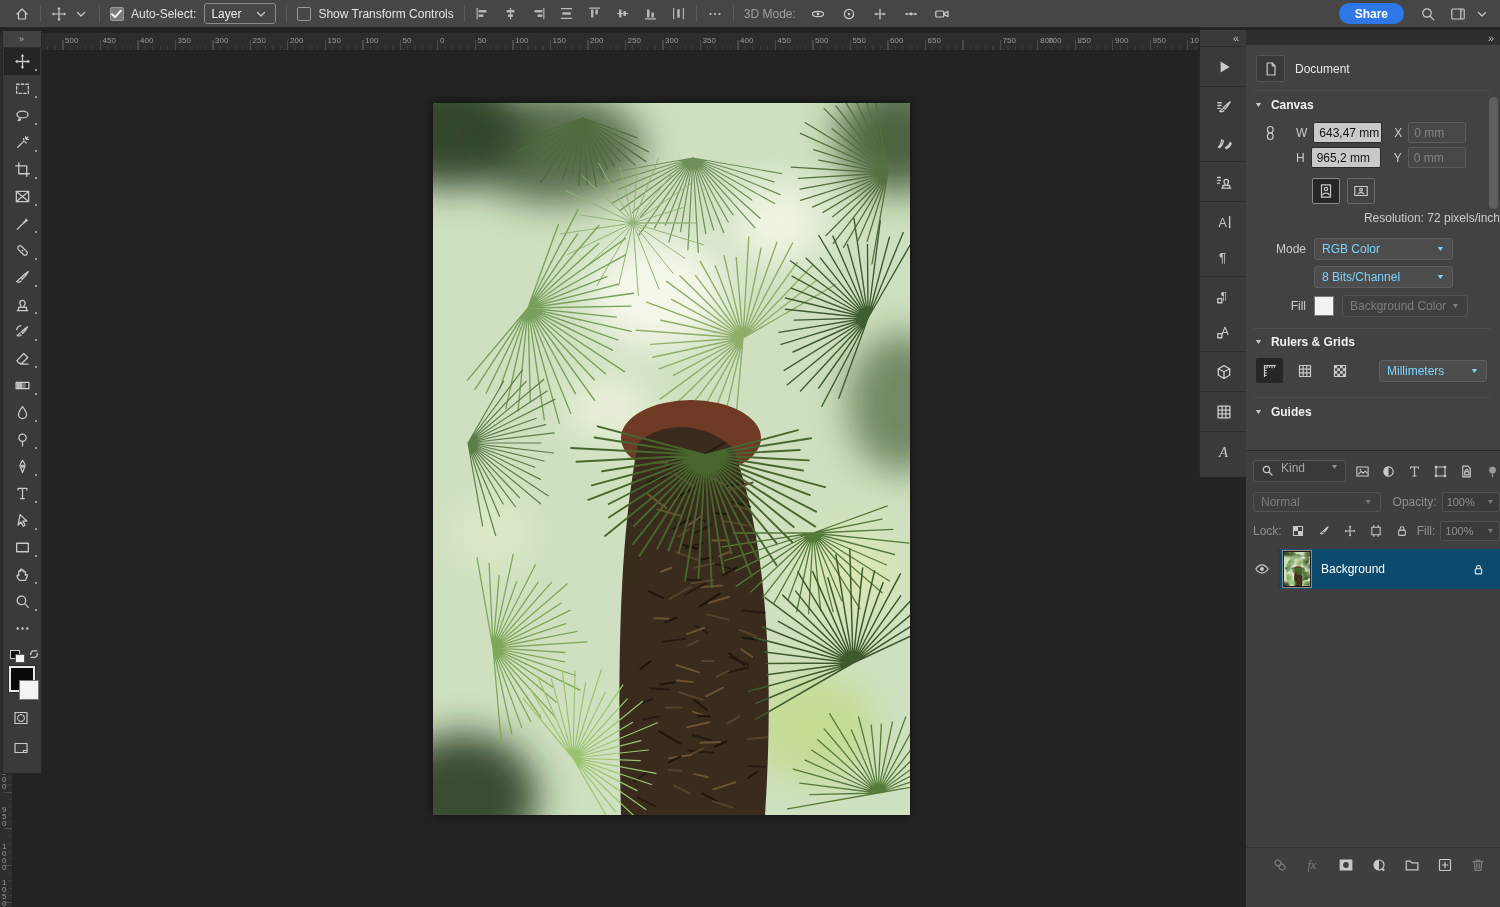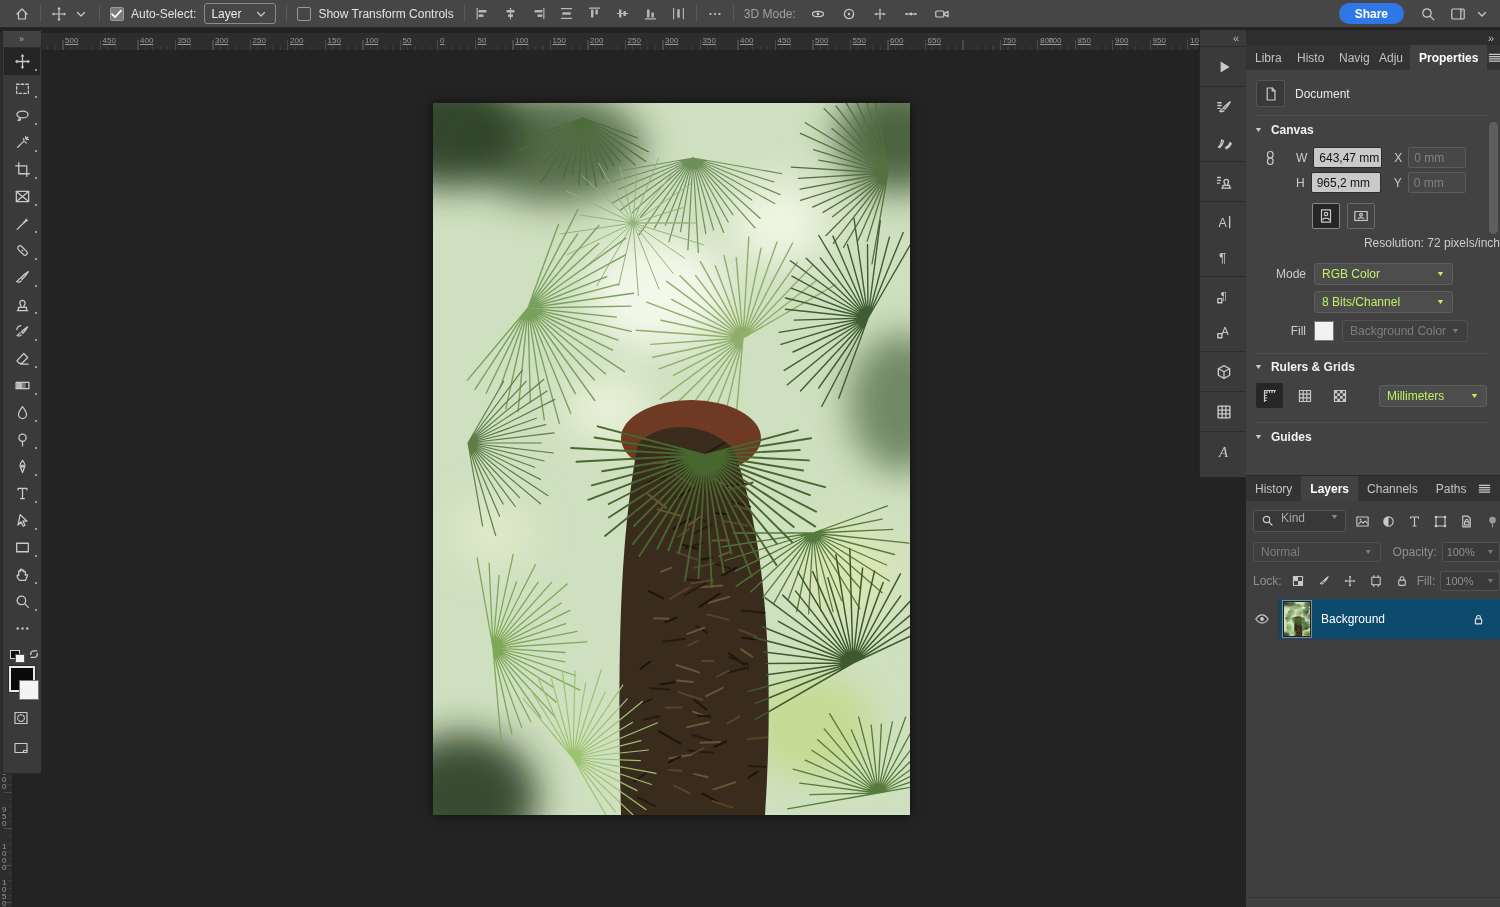--- a/index.html
+++ b/index.html
@@ -24,21 +24,21 @@
   .dd-outline{border:1px solid #8a8a8a;border-radius:3px;height:19px;display:inline-flex;align-items:center;
               padding:0 6px;gap:12px;color:#ececec;}
   .share-btn{background:#2e77e6;color:#fff;border-radius:11px;height:21px;padding:0 16px;
              display:inline-flex;align-items:center;font-size:12px;font-weight:bold;}
   
   #hruler{left:12px;top:33px;width:1187px;height:17px;background:#2d2d2d;border-bottom:1px solid #1f1f1f;overflow:hidden;
     background-image:
       repeating-linear-gradient(90deg,#4a4a4a 0 1px,transparent 1px 37.5px),
       repeating-linear-gradient(90deg,#3c3c3c 0 1px,transparent 1px 7.5px);
     background-size:100% 10px,100% 4px;background-repeat:no-repeat;background-position:12.5px 7px,12.5px 13px;}
-  .hlabel{position:absolute;top:3px;font-size:8px;color:#999;text-decoration:underline;}
+  .hlabel{position:absolute;top:3px;font-size:8px;color:#999;}
   #vruler{left:0;top:33px;width:12px;height:874px;background:#2d2d2d;border-right:1px solid #1f1f1f;
     background-image:
       repeating-linear-gradient(0deg,#4a4a4a 0 1px,transparent 1px 36.88px),
       repeating-linear-gradient(0deg,#3c3c3c 0 1px,transparent 1px 7.37px);
     background-size:8px 100%,3px 100%;background-repeat:no-repeat;background-position:4px 70.4px,9px 70.4px;}
   .vlabel{position:absolute;left:2px;font-size:8px;color:#999;line-height:7px;width:8px;word-break:break-all;}
   #rulercorner{left:0;top:33px;width:12px;height:17px;background:#2d2d2d;border-right:1px solid #1f1f1f;border-bottom:1px solid #1f1f1f;}
   
   #toolbar{left:2px;top:30px;width:38px;height:742px;background:#3a3a3a;border:1px solid #272727;border-radius:2px;
            display:flex;flex-direction:column;align-items:center;z-index:5;}
@@ -72,21 +72,21 @@
   .tab-menu{margin-left:auto;display:flex;align-items:center;padding-right:8px;color:#c3c3c3;}
   #props-body{background:#424242;height:405px;position:relative;border-bottom:1px solid #2a2a2a;}
   .prow{position:absolute;display:flex;align-items:center;}
   .sect-head{color:#f0f0f0;font-weight:bold;font-size:12px;display:flex;align-items:center;gap:8px;}
   .chev{font-size:9px;color:#c9c9c9;transform:scaleY(.8);}
   .divider{position:absolute;left:8px;right:10px;height:1px;background:#4e4e4e;}
   .field{height:19px;background:#c9c9c9;border:1px solid #2c2c2c;border-radius:2px;color:#141414;
          display:flex;align-items:center;padding:0 5px;font-size:12px;overflow:hidden;white-space:nowrap;}
   .field.dis{background:#474747;border-color:#5c5c5c;color:#828282;}
   .plabel{color:#cccccc;font-size:12px;}
-  .dropdown{height:20px;background:#4d4d4d;border:1px solid #5e5e5e;border-radius:3px;color:#bef264;font-size:12px;
+  .dropdown{height:20px;background:#4d4d4d;border:1px solid #5e5e5e;border-radius:3px;color:#7dd3fc;font-size:12px;
             display:flex;align-items:center;padding:0 7px;justify-content:space-between;}
   .dropdown.dis{background:#3f3f3f;color:#7d7d7d;border-color:#525252;}
   .dropdown .chev{color:inherit;}
   .orient-btn{width:26px;height:24px;border:1px solid #6a6a6a;border-radius:2px;display:flex;align-items:center;justify-content:center;color:#d9d9d9;}
   .orient-btn.sel{background:#262626;border-color:#8a8a8a;}
   .sq-btn{width:27px;height:25px;border-radius:2px;display:flex;align-items:center;justify-content:center;color:#cfcfcf;}
   .sq-btn.sel{background:#262626;}
   
   #layers-body{background:#3f3f3f;position:relative;height:430px;}
   .lrow{position:absolute;left:0;right:0;display:flex;align-items:center;}
@@ -771,34 +771,20 @@
               </svg>
             </span>
           </div>
         </div>
       </div>
   </div>
 
   <div class="abs" id="rightcol">
     <div id="rp-minibar">»</div>
 
-    <div class="tabbar" id="props-tabbar">
-        <div class="tab" style="width: 24px;">Libra</div>
-        <div class="tab" style="width: 24px;">Histo</div>
-        <div class="tab" style="width: 22px;">Navig</div>
-        <div class="tab" style="width: 22px;">Adju</div>
-        <div class="tab active">Properties</div>
-        <div class="tab-menu">
-          <span class="ic">
-            <svg width="15" height="15" viewBox="0 0 16 16">
-              <path d="M2.5 4.7h11M2.5 7.1h11M2.5 9.5h11M2.5 11.9h11"></path>
-            </svg>
-          </span>
-        </div>
-      </div>
 
     <div id="props-body">
       <div class="prow" style="left:10px;top:10px;gap:10px;">
         <span class="sq-btn" style="background:#393939;border:1px solid #555;">
             <span class="ic">
               <svg width="16" height="16" viewBox="0 0 16 16">
                 <path d="M4.2 2h5l2.8 2.8V14H4.2z"></path>
                 <path d="M9.2 2v2.8H12"></path>
               </svg>
             </span>
@@ -914,33 +900,20 @@
         </span>
       </div>
       <div class="divider" style="top:352px;"></div>
       <div class="prow sect-head" style="left:8px;top:360px;">
         <span class="chev">▼</span>
         <span>Guides</span>
       </div>
       <div id="props-scroll"></div>
     </div>
 
-    <div class="tabbar" id="layers-tabbar">
-        <div class="tab">History</div>
-        <div class="tab active">Layers</div>
-        <div class="tab">Channels</div>
-        <div class="tab">Paths</div>
-        <div class="tab-menu">
-          <span class="ic">
-            <svg width="15" height="15" viewBox="0 0 16 16">
-              <path d="M2.5 4.7h11M2.5 7.1h11M2.5 9.5h11M2.5 11.9h11"></path>
-            </svg>
-          </span>
-        </div>
-      </div>
 
     <div id="layers-body">
       <div class="lrow" style="left:7px;top:9px;gap:9px;">
         <span class="kind-dd" style="width:80px;">
           <span class="ic">
               <svg width="16" height="16" viewBox="0 0 16 16">
                 <circle cx="6.5" cy="6.5" r="3.2"></circle>
                 <path d="M9 9l3 3"></path>
               </svg>
             </span>

